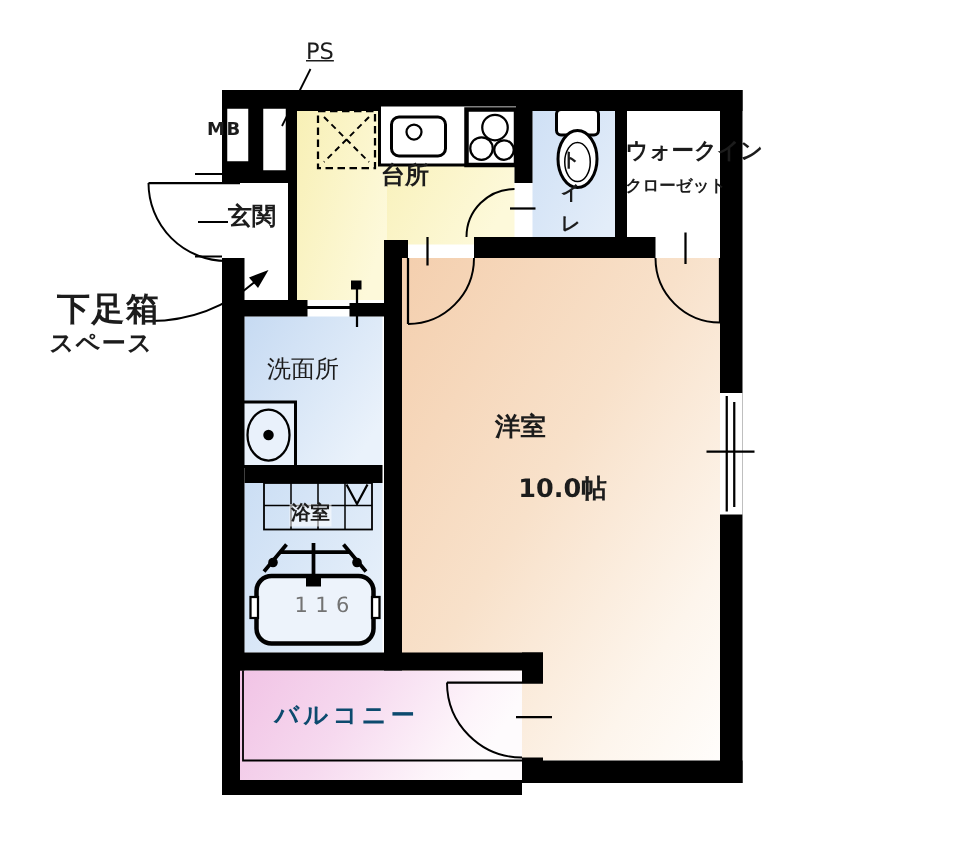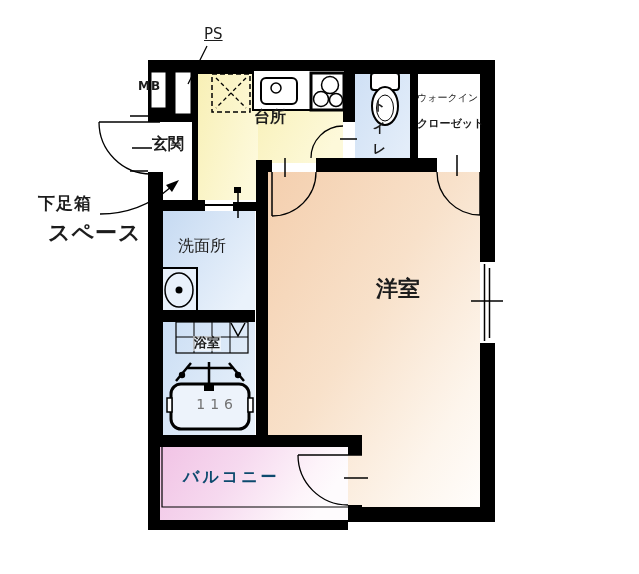--- a/index.html
+++ b/index.html
@@ -3,32 +3,32 @@
 <meta charset="utf-8">
 <style>
   html,body{margin:0;padding:0;background:#ffffff;}
   .plan{position:relative;width:611px;height:574px;background:#ffffff;overflow:hidden;
         font-family:"DejaVu Sans","Liberation Sans",sans-serif;}
   .plan svg{position:absolute;left:0;top:0;}
   .lbl{position:absolute;color:#1c1c1c;white-space:nowrap;line-height:1.15;}
   .lbl-ps{left:204px;top:26px;font-size:15px;text-decoration:underline;}
   .lbl-mb{left:138px;top:80px;font-size:12px;font-weight:bold;letter-spacing:1px;}
   .lbl-genkan{left:152px;top:135px;font-size:16px;font-weight:bold;}
-  .lbl-shoe1{left:38px;top:194px;font-size:17px;font-weight:bold;letter-spacing:1px;}
-  .lbl-shoe2{left:33px;top:220px;font-size:22px;font-weight:bold;letter-spacing:1px;margin-left:15px;}
+  .lbl-shoe1{left:38px;top:194px;font-size:22px;font-weight:bold;letter-spacing:1px;}
+  .lbl-shoe2{left:33px;top:220px;font-size:16px;font-weight:bold;letter-spacing:1px;}
   .lbl-kitchen{left:254px;top:108px;font-size:16px;font-weight:bold;text-align:right;}
   .lbl-toilet{left:371px;top:91px;font-size:13px;font-weight:bold;writing-mode:vertical-rl;
               text-orientation:upright;letter-spacing:7px;}
-  .lbl-wic1{left:417px;top:92px;font-size:10px;font-weight:normal;}
+  .lbl-wic1{left:417px;top:92px;font-size:15px;font-weight:bold;}
   .lbl-wic2{left:417px;top:118px;font-size:11px;font-weight:bold;}
   .lbl-wash{left:178px;top:237px;font-size:16px;font-weight:normal;}
   .lbl-bath{left:193px;top:336px;font-size:13px;font-weight:bold;background:rgba(255,255,255,.55);padding:0 1px;}
   .lbl-tub{left:184px;top:396px;width:54px;text-align:right;font-size:14px;
            letter-spacing:5px;color:#737373;}
-  .lbl-room{left:330px;top:276px;width:90px;text-align:right;font-size:22px;font-weight:bold;}
+  .lbl-room{left:330px;top:276px;width:90px;text-align:left;font-size:17px;font-weight:bold;}
   .lbl-size{left:326px;top:317px;width:98px;text-align:center;font-size:17px;font-weight:bold;}
   .lbl-balc{left:183px;top:468px;font-size:16px;font-weight:bold;letter-spacing:3px;color:#0c4a6e;}
 </style>
 </head>
 <body>
 
 <div class="plan">
   <svg width="639" height="574" viewBox="0 0 639 574">
     <defs>
       <linearGradient id="gKitchen" x1="0" y1="0" x2="1" y2="0.6">
@@ -185,14 +185,15 @@
   <div class="lbl lbl-shoe1">下足箱</div>
   <div class="lbl lbl-shoe2">スペース</div>
   <div class="lbl lbl-kitchen">台所</div>
   <div class="lbl lbl-toilet">トイレ</div>
   <div class="lbl lbl-wic1">ウォークイン</div>
   <div class="lbl lbl-wic2">クローゼット</div>
   <div class="lbl lbl-wash">洗面所</div>
   <div class="lbl lbl-bath">浴室</div>
   <div class="lbl lbl-tub">116</div>
   <div class="lbl lbl-room">洋室</div>
+  <div class="lbl lbl-size">10.0帖</div>
   <div class="lbl lbl-balc">バルコニー</div>
 </div>
 
 </body></html>

